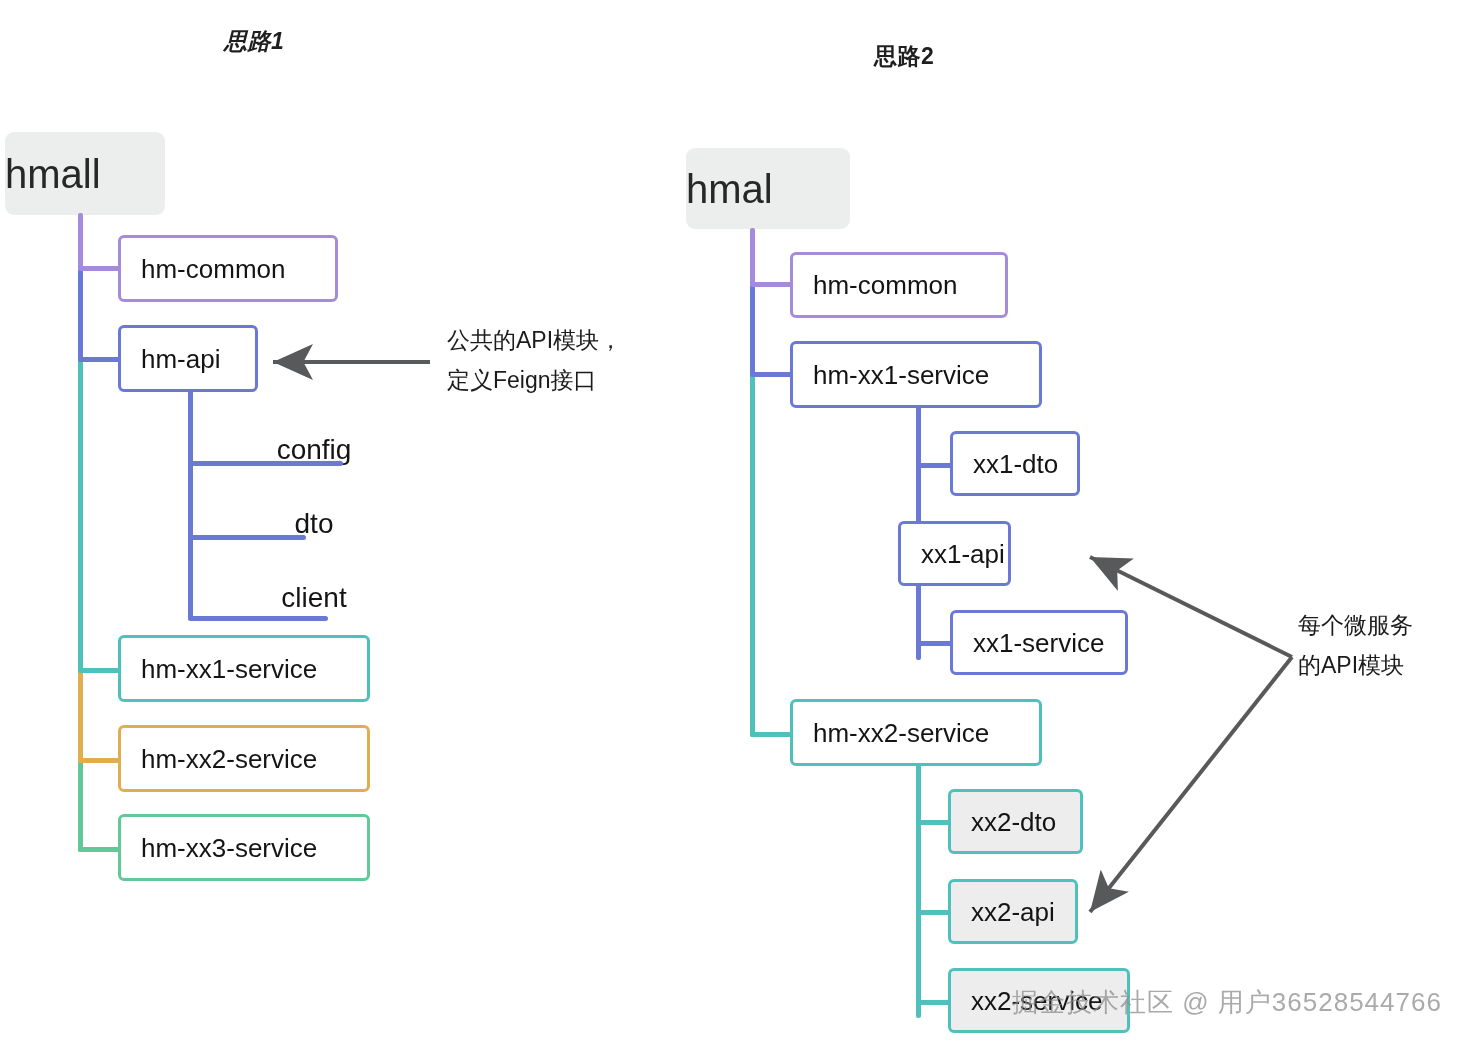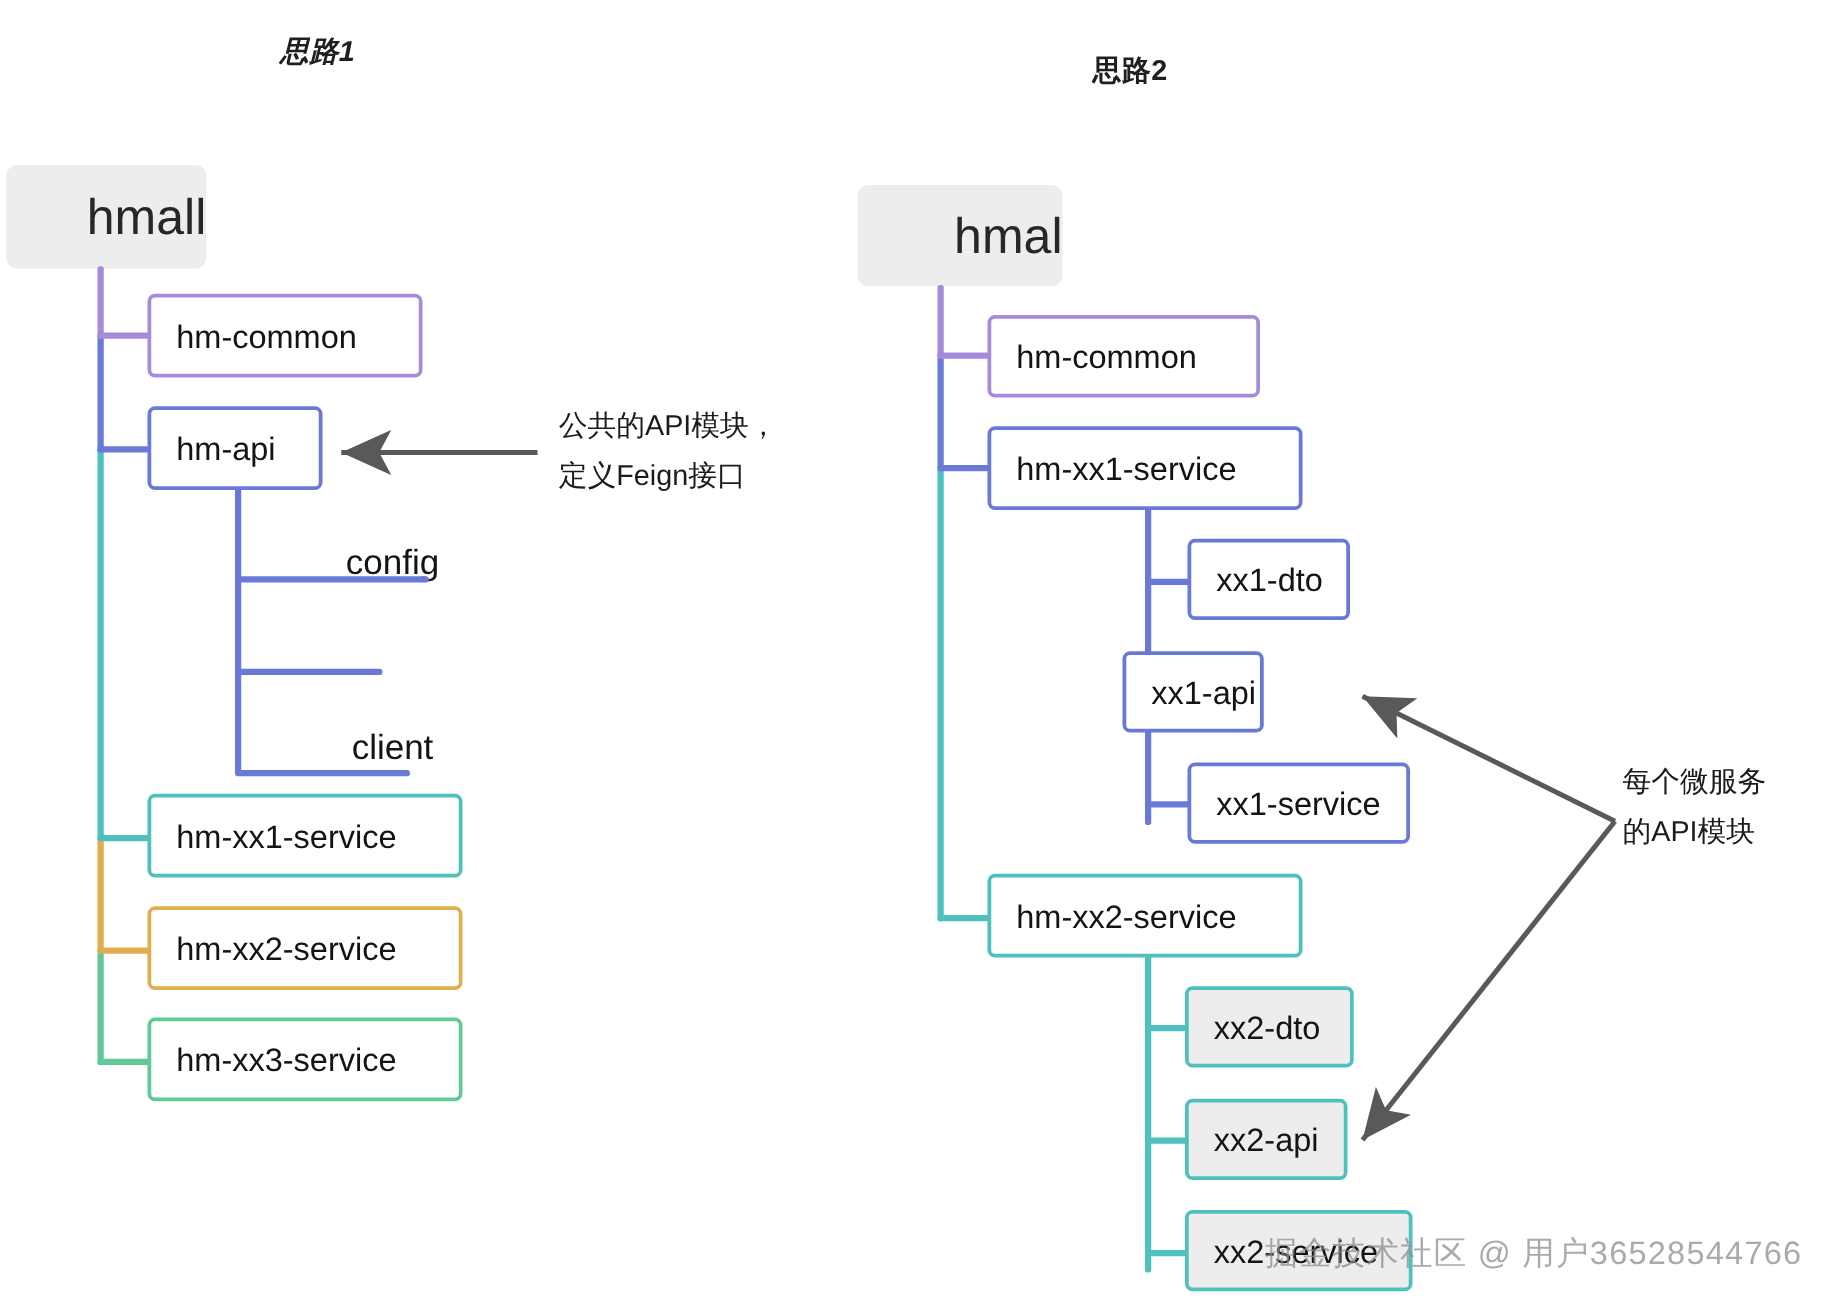--- a/index.html
+++ b/index.html
@@ -37,21 +37,21 @@
     display:block;
     white-space:nowrap;
     line-height:1;
   }
 
   
   .node.root{
     background:#eceded;
     border:none;
     border-radius:9px;
-    justify-content:flex-end;
+    justify-content:flex-start;
   }
   .node.root .node-label{font-size:40px;color:#272727;}
 
   
   .node.boxed{
     border-style:solid;
     border-width:3px;
     border-radius:6px;
     padding-left:20px;
   }
@@ -132,20 +132,23 @@
     <span class="node-label">hm-api</span>
   </div>
 
   <div class="vline" style="left:188px;top:390px;height:230px;background:#6a79d6;"></div>
 
   <div class="node underline" style="left:234px;top:420px;width:160px;height:40px;">
     <span class="node-label">config</span>
   </div>
   <div class="uline" style="left:188px;top:461px;width:155px;background:#6a79d6;"></div>
 
+  <div class="node underline" style="left:234px;top:494px;width:160px;height:40px;">
+    <span class="node-label">dto</span>
+  </div>
   <div class="uline" style="left:188px;top:535px;width:118px;background:#6a79d6;"></div>
 
   <div class="node underline" style="left:234px;top:568px;width:160px;height:40px;">
     <span class="node-label">client</span>
   </div>
   <div class="uline" style="left:188px;top:616px;width:140px;background:#6a79d6;"></div>
 
   <div class="node boxed" style="left:118px;top:635px;width:252px;height:67px;border-color:#4fc1bd;">
     <span class="node-label">hm-xx1-service</span>
   </div>

